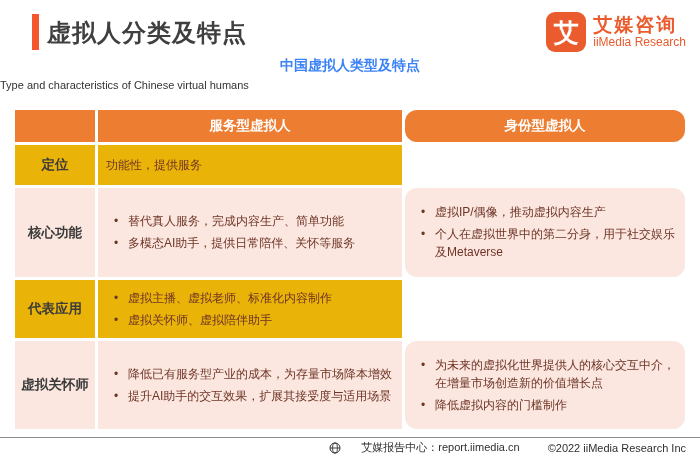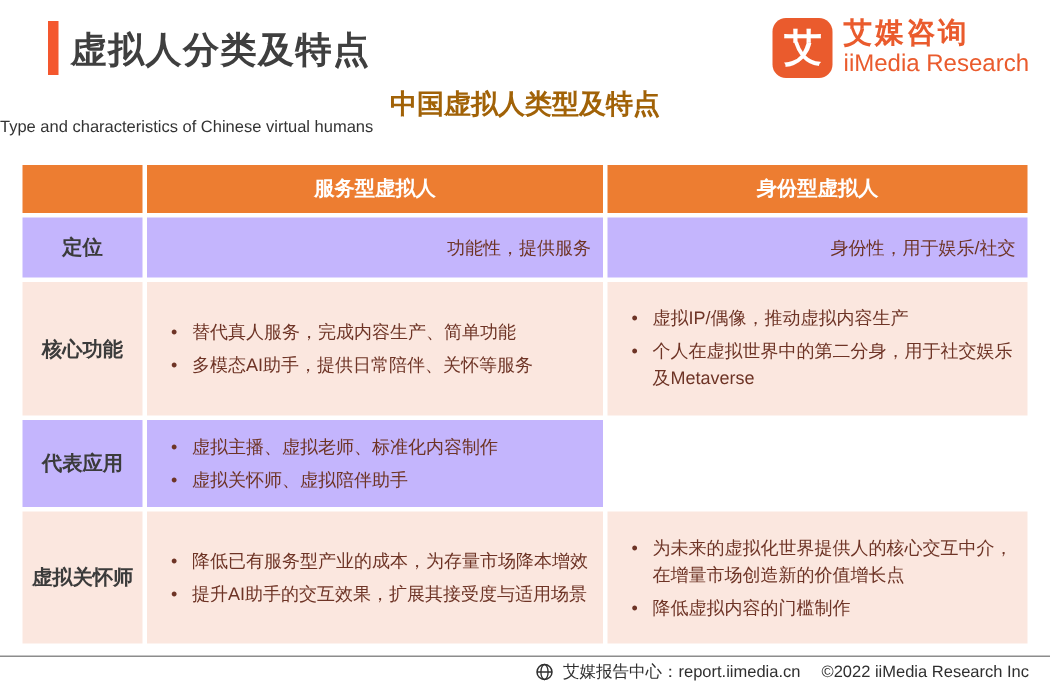--- a/index.html
+++ b/index.html
@@ -9,45 +9,45 @@
     overflow:hidden;color:#3b3b3b;
   }
   
   .accent-bar{position:absolute;left:32px;top:14px;width:7px;height:36px;background:#f4572e;}
   .page-title{position:absolute;left:47px;top:17px;font-size:24px;font-weight:bold;color:#3f3f3f;letter-spacing:1px;}
   .logo{position:absolute;right:14px;top:12px;display:flex;align-items:center;gap:7px;}
   .logo-mark{width:40px;height:40px;background:#ea5b2d;border-radius:9px;display:flex;align-items:center;justify-content:center;
     color:#ffffff;font-size:25px;font-weight:bold;line-height:1;}
   .logo-text{display:flex;flex-direction:column;line-height:1.1;}
   .logo-cn{color:#ea5b2d;font-size:19px;font-weight:bold;letter-spacing:2px;}
-  .logo-en{color:#ea5b2d;font-size:16px;}
-  .subtitle-cn{position:absolute;left:0;right:0;top:57px;text-align:center;font-size:18px;font-weight:bold;color:#a16207;}
+  .logo-en{color:#ea5b2d;font-size:12px;}
+  .subtitle-cn{position:absolute;left:0;right:0;top:57px;text-align:center;font-size:14px;font-weight:bold;color:#3b82f6;}
   .subtitle-en{position:absolute;left:0;right:0;top:79px;font-size:11px;color:#333333;}
   
   .vtable{position:absolute;left:15px;top:110px;width:670px;display:flex;flex-direction:column;gap:3px;}
   .trow{display:flex;gap:3px;}
   .cell{box-sizing:border-box;display:flex;align-items:center;}
   .c-label{width:80px;justify-content:center;font-size:13.5px;font-weight:bold;color:#3b3b3b;}
   .c-service{width:304px;}
-  .c-identity{flex:1;}
+  .c-identity{flex:1;border-radius:12px;}
   .row-header .cell{background:#ed7d31;min-height:32px;justify-content:center;
     color:#ffffff;font-size:13.5px;font-weight:bold;}
-  .row-dark .cell{background:#c4b5fd;}
+  .row-dark .cell{background:#eab308;}
   .row-light .cell{background:#fbe7df;}
   .row-pos .cell{min-height:40px;}
   .row-core .cell{min-height:89px;}
   .row-apps .cell{min-height:58px;}
   .row-value .cell{min-height:88px;}
-  .cell-text{font-size:12px;color:#6e3426;width:100%;text-align:right;padding:4px 8px;}
+  .cell-text{font-size:12px;color:#6e3426;width:100%;text-align:left;padding:4px 8px;}
   ul.bullets{list-style:none;margin:0;padding:4px 10px 4px 12px;font-size:12px;color:#6e3426;}
   ul.bullets li{position:relative;padding-left:18px;margin:3px 0;line-height:1.55;}
   ul.bullets li::before{content:"\2022";position:absolute;left:4px;top:0;}
   
   .footer-line{position:absolute;left:0;right:0;top:437px;border-top:1px solid #8c8c8c;}
-  .footer{position:absolute;right:14px;top:440px;display:flex;align-items:center;gap:6px;font-size:11px;color:#2f2f2f;}
+  .footer{position:absolute;right:14px;top:440px;display:flex;align-items:center;gap:20px;font-size:11px;color:#2f2f2f;}
   .footer .globe{display:inline-flex;}
   .footer .report-link{margin-right:8px;}
 </style>
 </head>
 <body>
 
 <div class="accent-bar"></div>
 <div class="page-title">虚拟人分类及特点</div>
 
 <div class="logo">
@@ -66,23 +66,20 @@
   <div class="trow row-header">
     <div class="cell c-label"></div>
     <div class="cell c-service">服务型虚拟人</div>
     <div class="cell c-identity">身份型虚拟人</div>
   </div>
 
   <div class="trow row-dark row-pos">
     <div class="cell c-label">定位</div>
     <div class="cell c-service">
       <div class="cell-text">功能性，提供服务</div>
-    </div>
-    <div class="cell c-identity">
-      <div class="cell-text">身份性，用于娱乐/社交</div>
     </div>
   </div>
 
   <div class="trow row-light row-core">
     <div class="cell c-label">核心功能</div>
     <div class="cell c-service">
       <ul class="bullets">
         <li>替代真人服务，完成内容生产、简单功能</li>
         <li>多模态AI助手，提供日常陪伴、关怀等服务</li>
       </ul>

